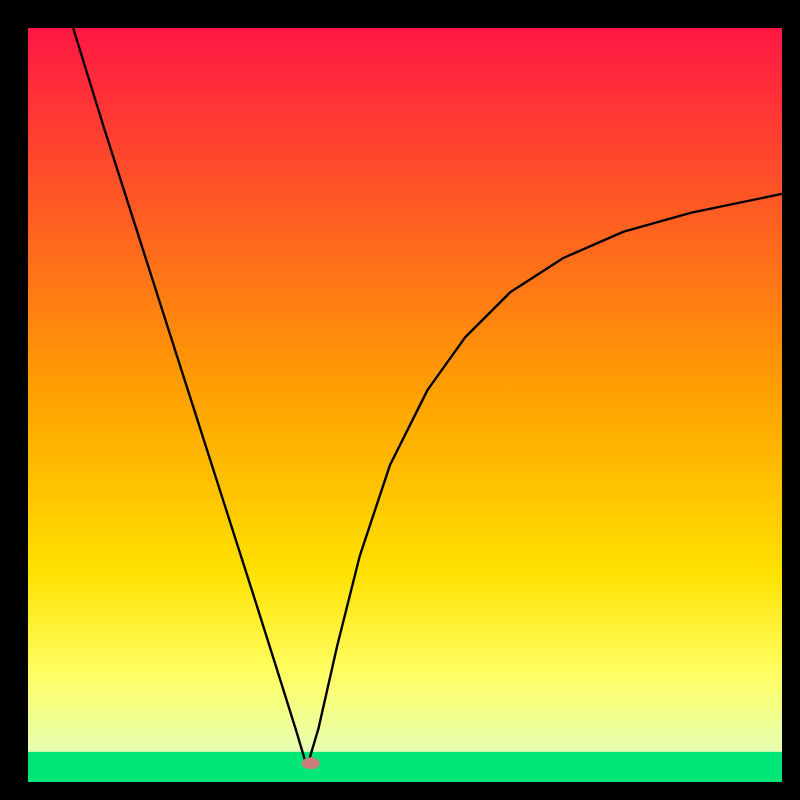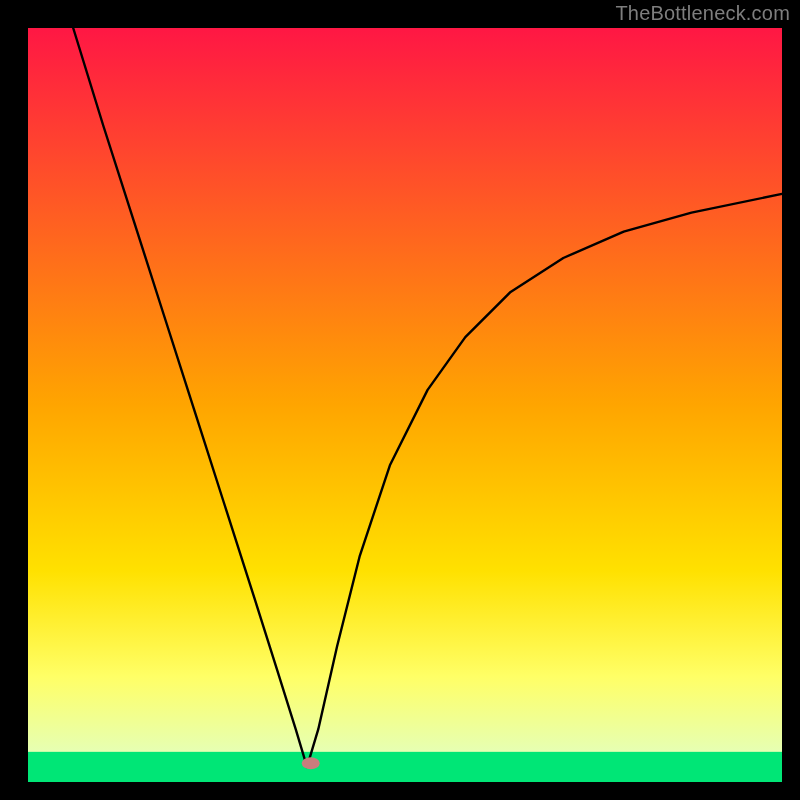--- a/index.html
+++ b/index.html
@@ -27,21 +27,20 @@
     z-index: 5;
   }
   svg {
     display: block;
   }
 </style>
 </head>
 <body>
 
 <div class="stage">
-  <div class="watermark">TheBottleneck.com</div>
 
   <svg id="chart-svg" width="800" height="800" viewBox="0 0 800 800" preserveAspectRatio="none">
     <defs>
       <linearGradient id="bg-grad" x1="0" y1="0" x2="0" y2="1">
           <stop offset="0%" stop-color="#ff1744"></stop>
           <stop offset="50%" stop-color="#ffa500"></stop>
           <stop offset="72%" stop-color="#ffe100"></stop>
           <stop offset="86%" stop-color="#ffff66"></stop>
           <stop offset="96%" stop-color="#e6ffb3"></stop>
           <stop offset="100%" stop-color="#00e676"></stop>

